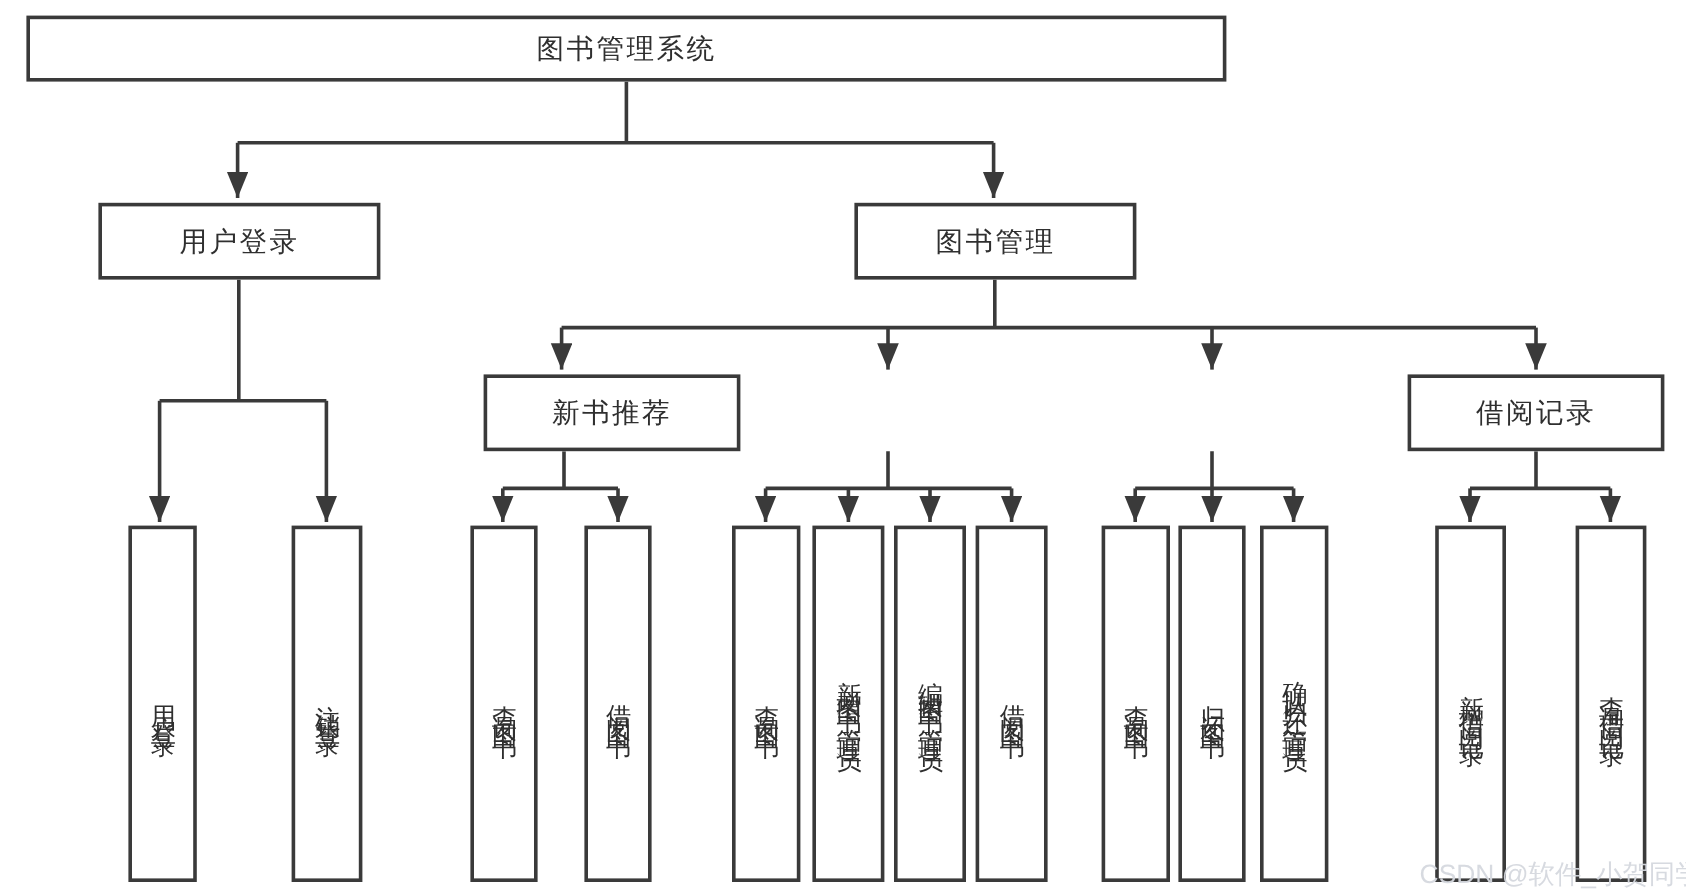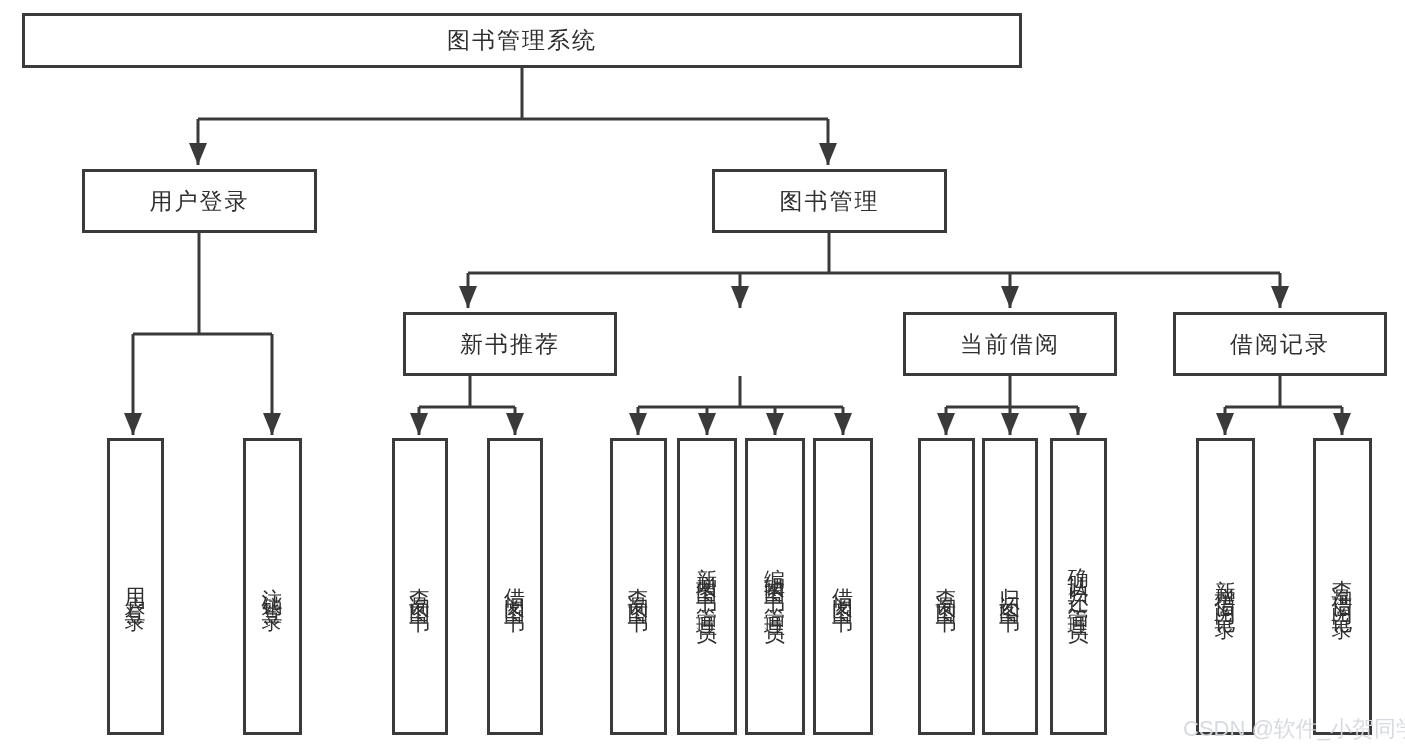--- a/index.html
+++ b/index.html
@@ -92,23 +92,20 @@
   <div class="node" style="left:82px; top:169px; width:235px; height:64px;">
     <span class="lbl">用户登录</span>
   </div>
   <div class="node" style="left:712px; top:169px; width:235px; height:64px;">
     <span class="lbl">图书管理</span>
   </div>
 
   <div class="node" style="left:363px; top:312px; width:214px; height:64px;margin-left:40px;">
     <span class="lbl">新书推荐</span>
   </div>
-  <div class="node" style="left:903px; top:312px; width:214px; height:64px;">
-    <span class="lbl">当前借阅</span>
-  </div>
   <div class="node" style="left:1173px; top:312px; width:214px; height:64px;">
     <span class="lbl">借阅记录</span>
   </div>
 
   <div class="node leaf" style="left:107px; top:438px; width:57px; height:297px;">
     <span class="lbl">用户登录</span>
   </div>
   <div class="node leaf" style="left:243px; top:438px; width:59px; height:297px;">
     <span class="lbl">注销登录</span>
   </div>

